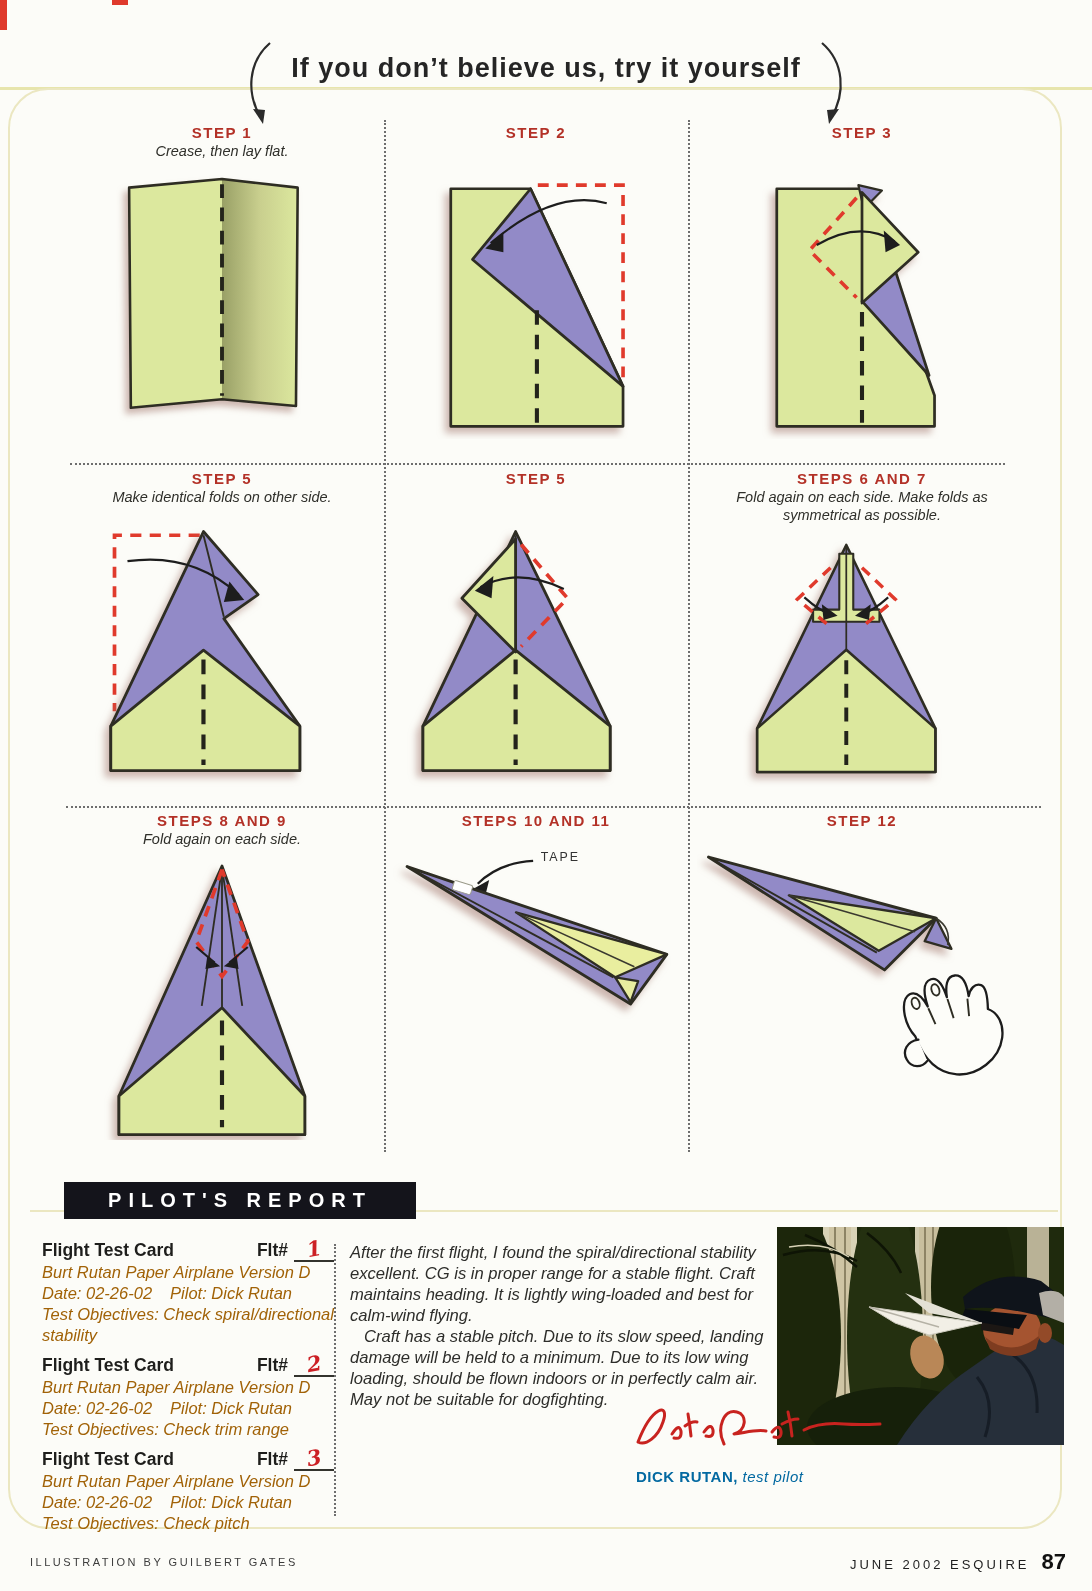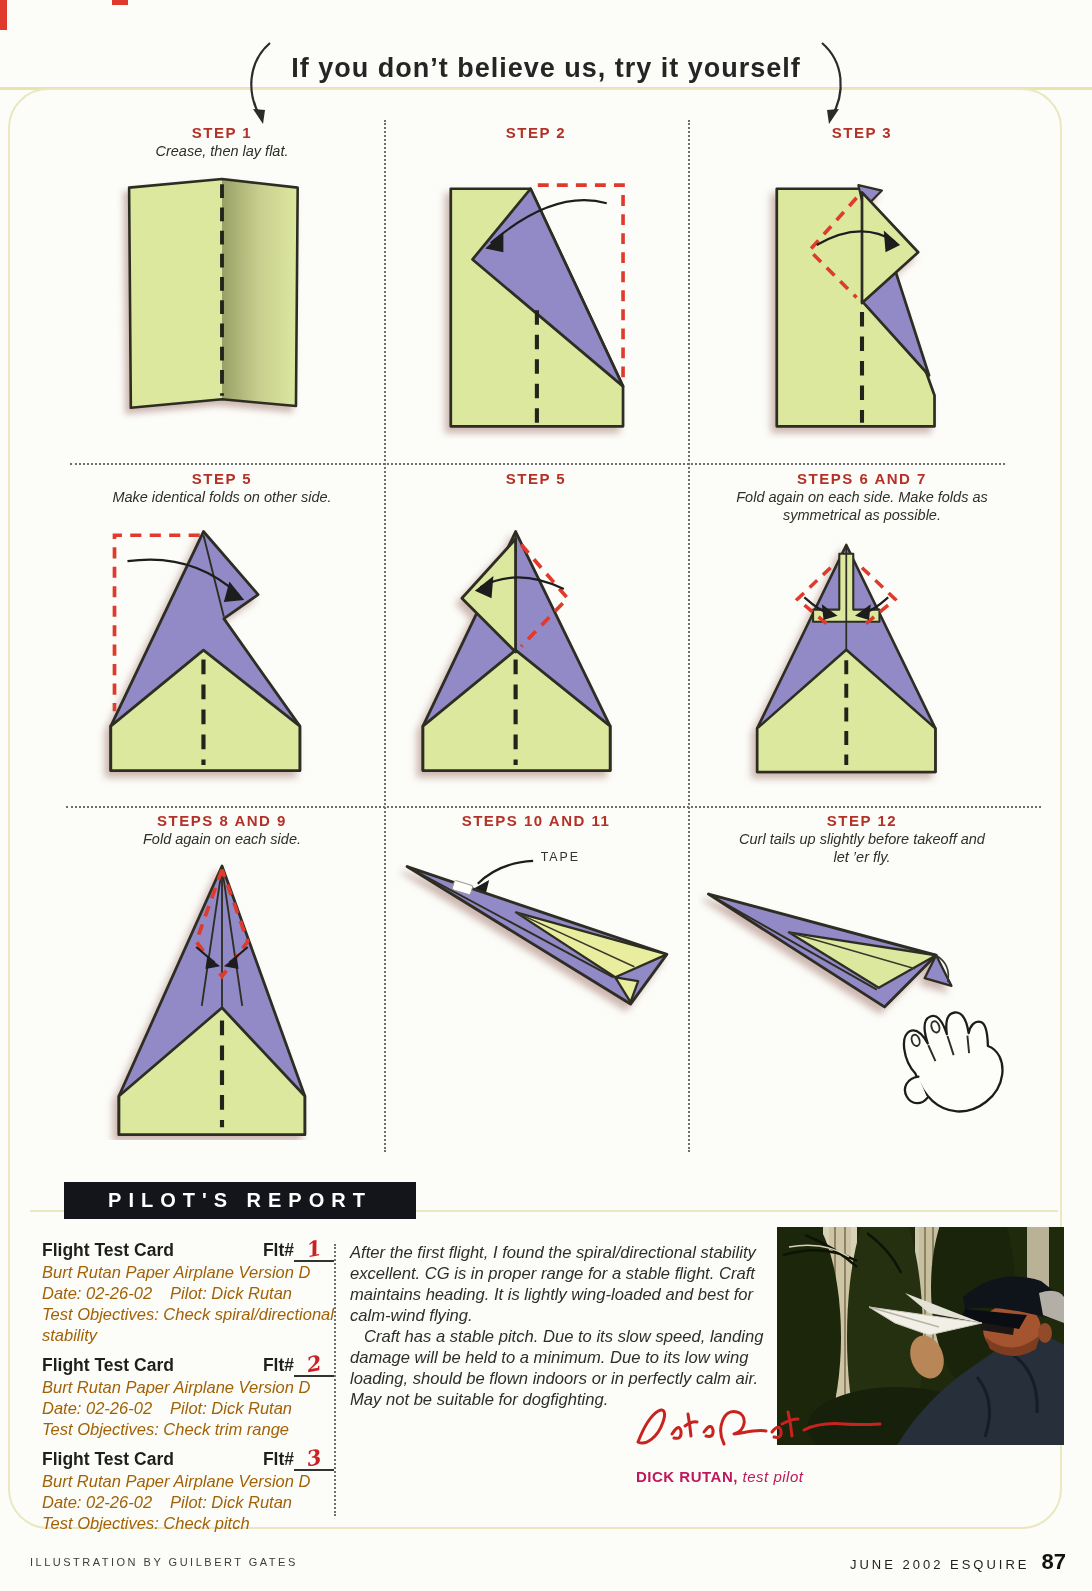--- a/index.html
+++ b/index.html
@@ -35,32 +35,32 @@
   .paper{filter:drop-shadow(-5px 6px 4px rgba(160,115,105,0.5));}
   .hl{stroke:#1c1c1c;stroke-width:2.4;fill:#fdfdf9;stroke-linejoin:round;stroke-linecap:round;}
   .tape-t{font-size:13px;letter-spacing:2px;fill:#333;font-family:"Liberation Sans",sans-serif;}
   
   .banner{left:64px;top:1182px;width:352px;height:37px;background:#14141b;color:#fff;
           font-weight:bold;font-size:20px;letter-spacing:7px;text-align:center;line-height:37px;}
   .cards{left:42px;top:1240px;width:292px;}
   .card{margin-bottom:9px;}
   .card-head{display:flex;align-items:baseline;}
   .card-title{font-weight:bold;font-size:17.5px;color:#1e1e1c;}
-  .flt-group{margin-left:auto;display:flex;align-items:baseline;}
+  .flt-group{margin-left:auto;display:flex;align-items:baseline;gap:6px;}
   .flt-label{font-weight:bold;font-size:17.5px;color:#1e1e1c;}
   .flt-underline{display:inline-block;width:40px;border-bottom:2px solid #33332d;text-align:center;height:20px;}
   .flt-num{color:#cc2025;font-size:21px;font-weight:bold;font-style:italic;display:inline-block;
            transform:rotate(-10deg);font-family:"DejaVu Serif",serif;line-height:18px;}
   .card-line{font-style:italic;font-size:16.5px;line-height:21px;color:#a16207;}
   .card-line .sp{margin-right:18px;}
   .report-sep{left:334px;top:1244px;height:272px;}
   .paras{left:350px;top:1242px;width:424px;font-style:italic;font-size:16.6px;line-height:21px;color:#2d2d2a;}
   .paras p{margin:0;}
   .paras p.ind{text-indent:14px;}
-  .sig-caption{left:636px;top:1468px;font-size:15px;letter-spacing:0.5px;color:#be185d;}
+  .sig-caption{left:636px;top:1468px;font-size:15px;letter-spacing:0.5px;color:#0369a1;}
   .sig-caption .n{font-weight:bold;}
   .sig-caption .r{font-style:italic;}
   
   .footer-left{left:30px;top:1556px;font-size:11px;letter-spacing:2.5px;color:#3c3c3c;}
   .footer-right{right:26px;top:1549px;display:flex;align-items:baseline;gap:12px;}
   .footer-issue{font-size:13px;letter-spacing:3px;color:#1e1e1e;}
   .footer-page{font-size:22px;font-weight:bold;color:#111;}
 </style>
 </head>
 <body>
@@ -223,21 +223,20 @@
       <polygon points="134,80 292,124 238,148" fill="#e9ee9f" class="olf2"></polygon>
       <line x1="134" y1="80" x2="258" y2="137" class="thinner"></line>
       <polygon points="238,148 262,152 254,174" fill="#e9ee9f" class="olf2"></polygon>
       <rect x="-10" y="-5" width="20" height="10" rx="2" fill="#ffffff" stroke="#9a9a8a" stroke-width="1" transform="translate(78,54) rotate(17)"></rect>
     </g>
   </svg>
 </div>
 
 <div class="abs cell" style="left:700px;top:812px;width:324px">
   <div class="step-label">STEP 12</div>
-  <div class="step-caption" style="width:260px">Curl tails up slightly before takeoff and let ’er fly.</div>
   <svg class="dia" width="330" viewBox="0 0 345 275">
     <g class="paper">
       <polygon points="12,22 250,86 196,140" fill="#928ac7" class="olf"></polygon>
       <line x1="12" y1="22" x2="188" y2="122" class="thin"></line>
       <polygon points="96,62 250,86 190,120" fill="#dce89e" class="olf2"></polygon>
       <line x1="96" y1="62" x2="228" y2="100" class="thinner"></line>
       <polygon points="250,86 266,118 238,110" fill="#928ac7" class="olf2"></polygon>
       <path d="M250,86 q16,10 12,28" class="thinner"></path>
     </g>
     <g transform="rotate(-18 272 205)">

